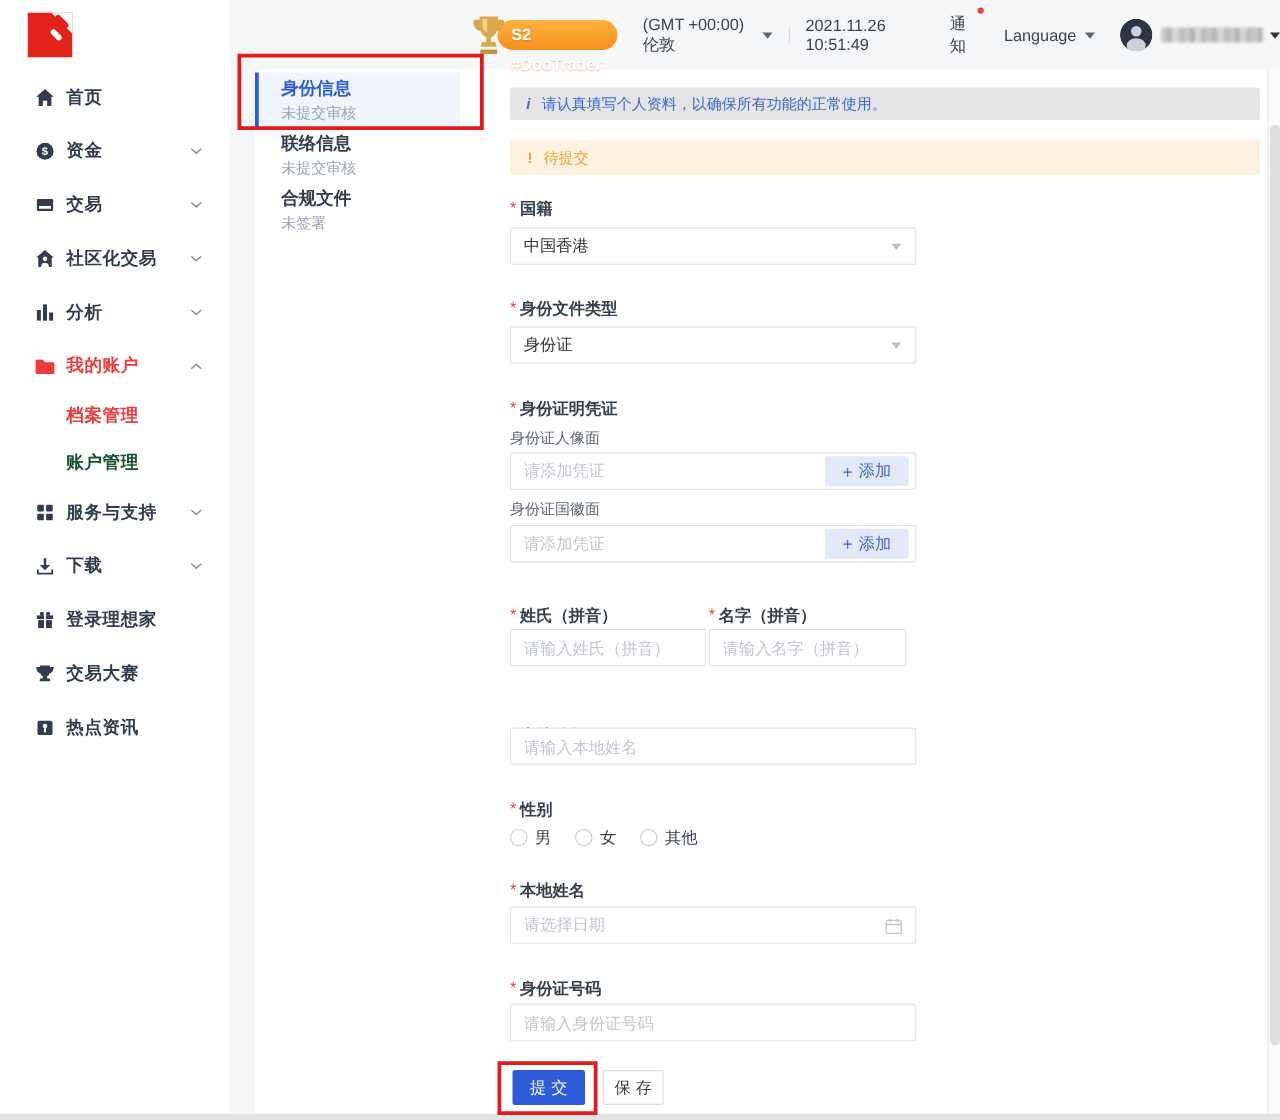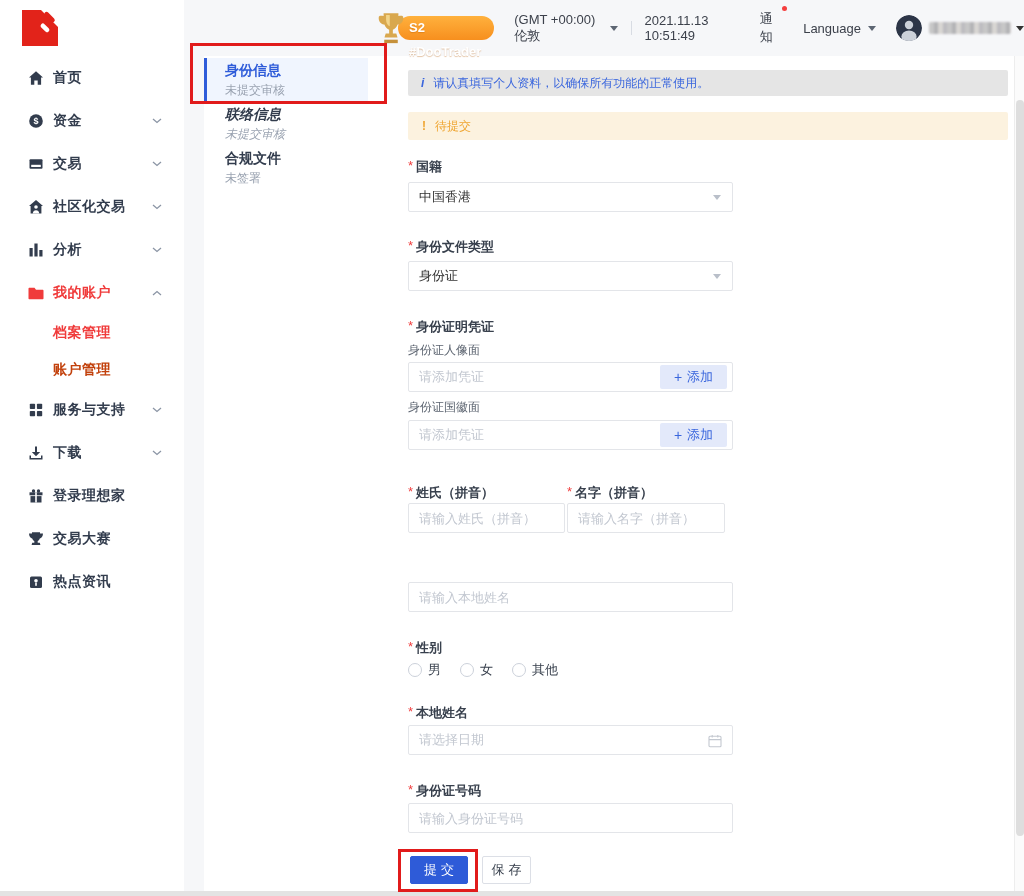--- a/index.html
+++ b/index.html
@@ -14,21 +14,21 @@
   .sidebar { position:absolute; left:0; top:0; width:184px; height:891px; background:#fff; z-index:3; }
   .logo { position:absolute; left:22px; top:10px; width:36px; height:36px; cursor:pointer; }
   .nav { position:absolute; left:0; top:56px; width:184px; }
   .side-item { position:relative; height:43px; display:flex; align-items:center; padding-left:28px; cursor:pointer; }
   .side-item .icon { width:16px; height:16px; margin-right:9px; flex:0 0 16px; display:flex; align-items:center; }
   .side-item .icon svg { display:block; }
   .side-item .lbl { font-size:14px; font-weight:600; color:#323c4d; letter-spacing:.5px; }
   .side-item.red .lbl { color:#f03b3b; }
   .side-item .chev { position:absolute; right:22px; top:50%; margin-top:-3px; }
   .side-sub { position:relative; height:37px; display:flex; align-items:center; padding-left:53px; cursor:pointer; }
-  .side-sub .lbl { font-size:14px; font-weight:600; color:#c2410c; letter-spacing:.5px; }
+  .side-sub .lbl { font-size:14px; font-weight:600; color:#14532d; letter-spacing:.5px; }
   .side-sub.red .lbl { color:#f03b3b; }
 
   
   .topbar { position:absolute; left:184px; top:0; width:840px; height:56px; z-index:2; }
   .topbar-inner { position:absolute; left:192px; top:0; height:56px; display:flex; align-items:center; font-size:13px; color:#3c414b; }
   .promo { display:flex; align-items:center; cursor:pointer; }
   .trophy { width:30px; height:32px; z-index:2; }
   .badge-pill { height:24px; line-height:24px; padding:0 13px 0 11px; margin-left:-8px; border-radius:12px;
     background:linear-gradient(180deg,#ffb13d,#f78f1e); color:#fff; font-weight:700; font-size:13px;
     text-shadow:0 1px 1px rgba(180,90,0,.35); }
@@ -45,21 +45,21 @@
     background:repeating-linear-gradient(90deg,#c7c7c7 0 5px,#b3b3b6 5px 9px,#d8d6d3 9px 14px,#bdbcc0 14px 18px);
     filter:blur(1.2px); }
   .user .caret { border-top-color:#333; margin-left:5px; }
 
   
   .panel { position:absolute; left:204px; top:56px; width:810px; height:835px; background:#fff; z-index:1; }
 
   
   .ptab { position:absolute; left:0; width:164px; height:44px; padding-left:21px; cursor:pointer; }
   .ptab-1 { top:2px; background:#f0f5fe; }
-  .ptab-2 { top:46px;font-style:italic; } .ptab-3 { top:90px; }
+  .ptab-2 { top:46px; } .ptab-3 { top:90px; }
   .ptab-bar { position:absolute; left:0; top:0; width:3px; height:44px; background:#2f5cd9; }
   .ptab-title { position:absolute; top:4px; left:21px; font-size:14px; font-weight:600; color:#323c4d; }
   .ptab-1 .ptab-title { color:#2f5cd9; }
   .ptab-status { position:absolute; top:24px; left:21px; font-size:12px; color:#9aa3b1; }
 
   
   .form { position:absolute; left:204px; top:0; width:600px; height:835px; }
   .banner { position:absolute; left:0; width:600px; border-radius:2px; display:flex; align-items:center; font-size:12px; }
   .f-info { top:14px; height:26px; background:#e5e5e5; color:#3a66dd; padding-left:13px; }
   .f-warn { top:56px; height:28px; background:#fcf2df; color:#efa531; padding-left:14px; }
@@ -315,21 +315,21 @@
             <rect x="6.5" y="22.5" width="11" height="2.8" fill="#c6913b"></rect>
           </svg>
         </span>
         <span class="badge-pill">S2 #DooTrader</span>
       </div>
       <div class="tz">
         <span>(GMT +00:00) 伦敦</span>
         <span class="caret"></span>
       </div>
       <div class="vdiv"></div>
-      <div class="dt">2021.11.13 10:51:49</div>
+      <div class="dt">2021.11.26 10:51:49</div>
       <div class="notif">
         <span>通知</span>
         <span class="dot"></span>
       </div>
       <div class="lang">
         <span>Language</span>
         <span class="caret"></span>
       </div>
       <div class="user">
         <span class="avatar">

